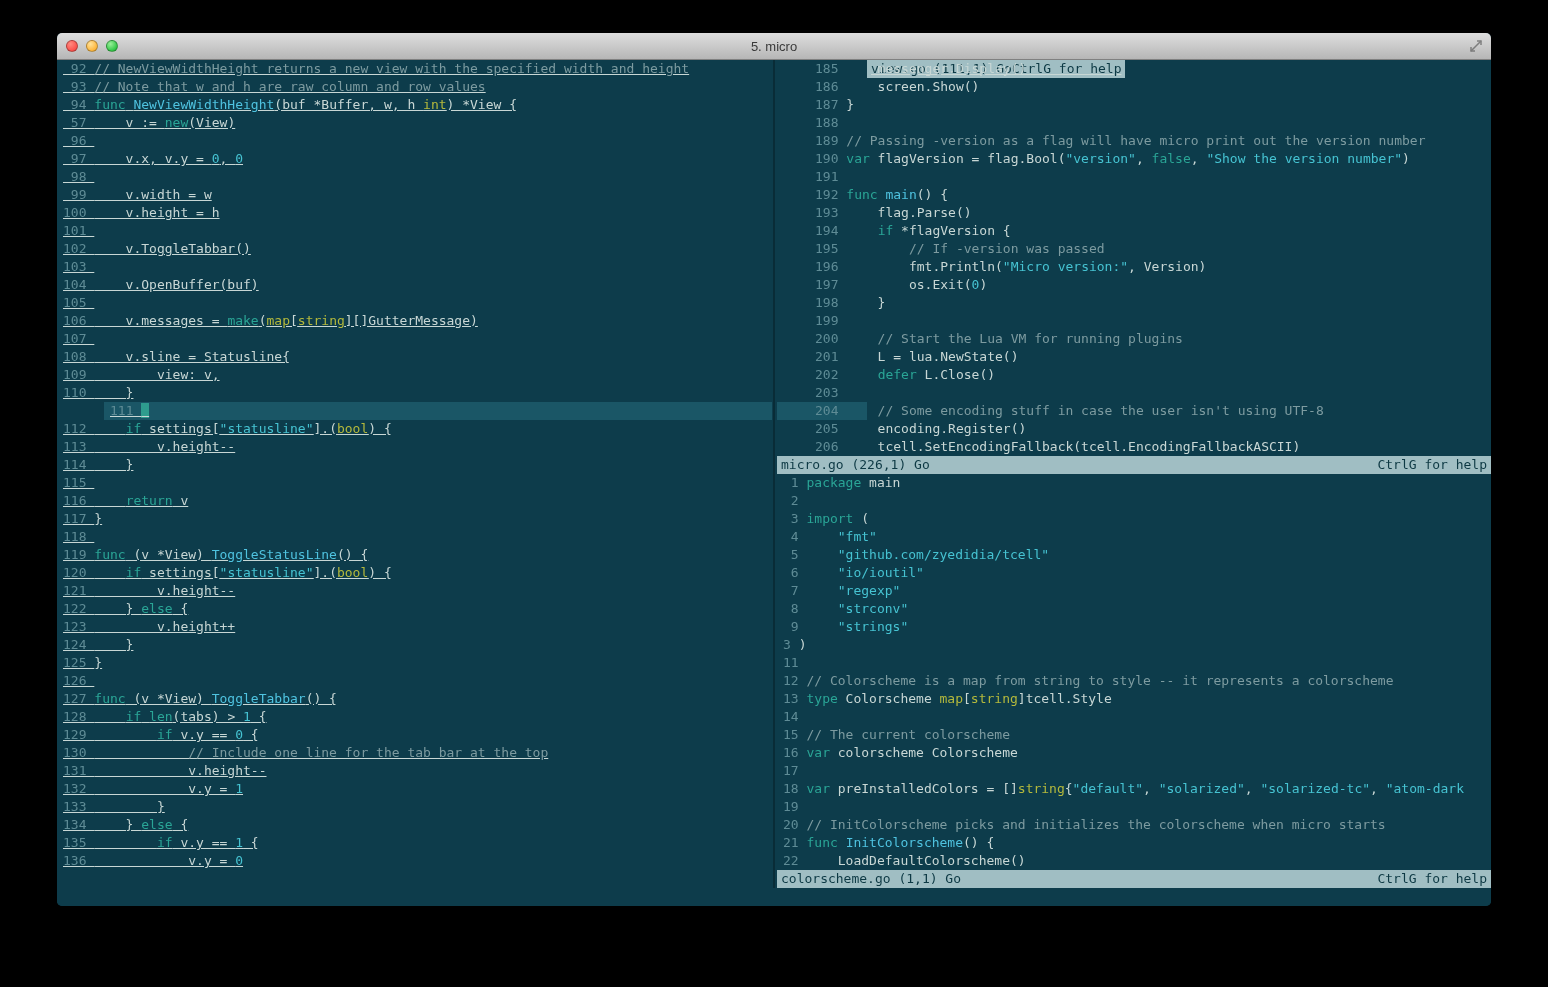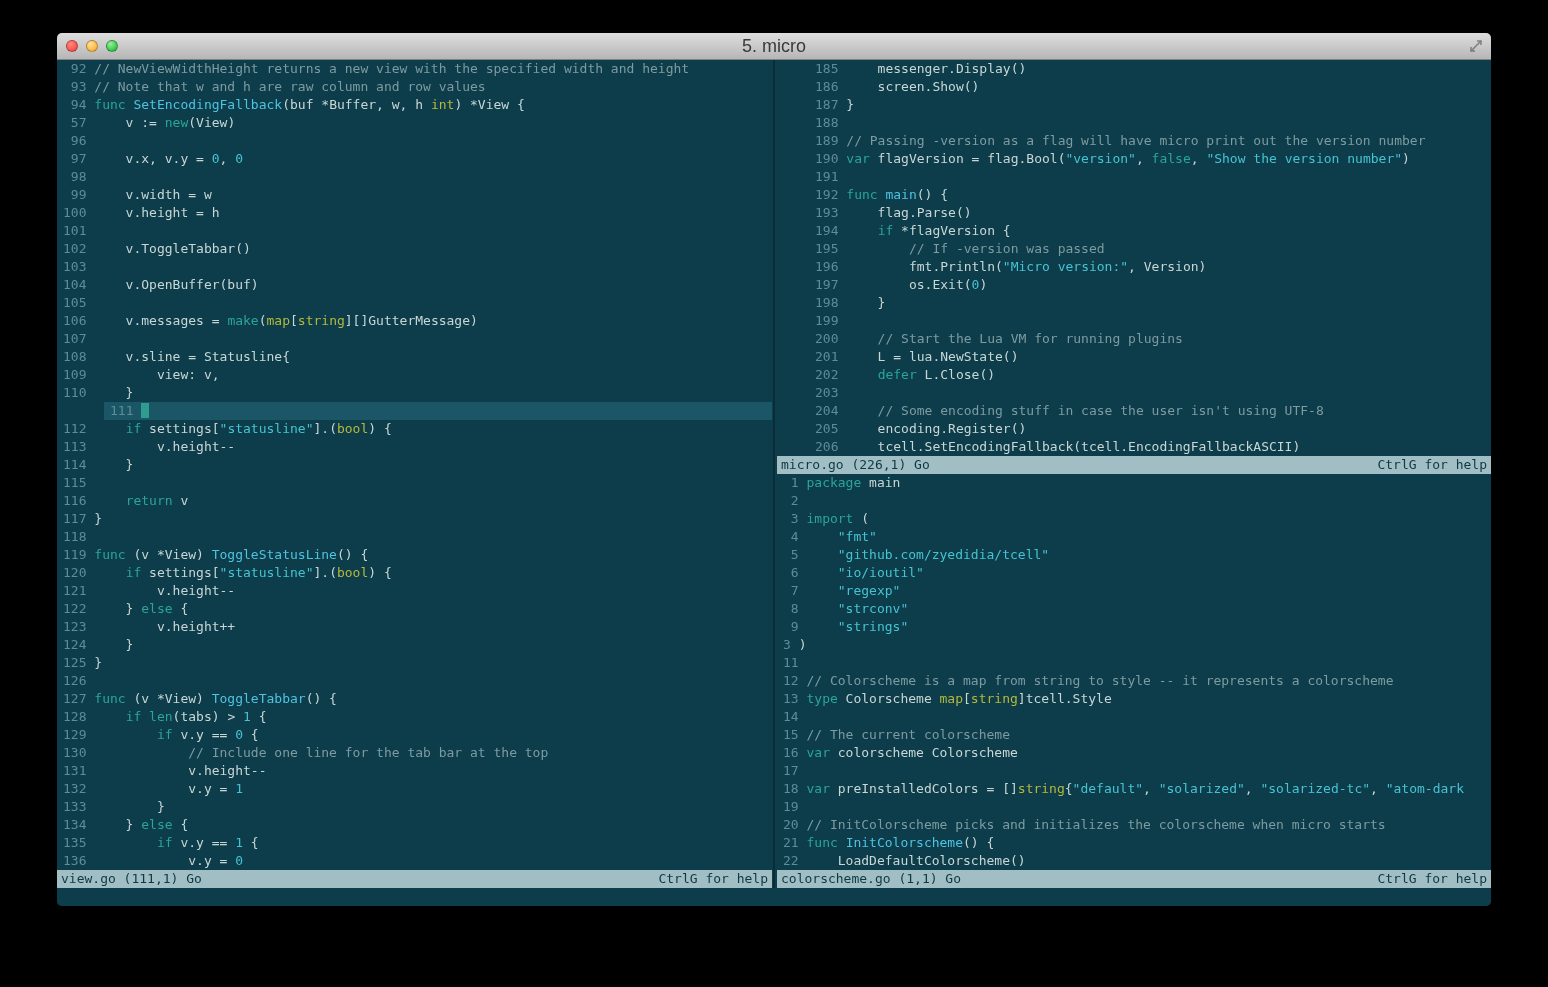--- a/index.html
+++ b/index.html
@@ -21,42 +21,42 @@
     height: 26px; flex: 0 0 26px;
     background: linear-gradient(#dedede, #b6b6b6);
     border-bottom: 1px solid #808080;
     display: flex; align-items: center;
     position: relative;
   }
   .titlebar .title {
     position: absolute; left: 0; right: 0;
     text-align: center;
     font-family: "Liberation Sans", sans-serif;
-    font-size: 18px; color: #3a3a3a;
+    font-size: 13px; color: #3a3a3a;
   }
   .lights { display: flex; gap: 8px; padding-left: 9px; z-index: 2; }
   .light {
     width: 12px; height: 12px; border-radius: 50%;
     box-sizing: border-box; border: 1px solid rgba(0,0,0,0.3);
   }
   .light.red    { background: radial-gradient(circle at 35% 30%, #ff8a80, var(--traffic_red) 70%); }
   .light.yellow { background: radial-gradient(circle at 35% 30%, #ffe29a, var(--traffic_yellow) 70%); }
   .light.green  { background: radial-gradient(circle at 35% 30%, #9af09a, var(--traffic_green) 70%); }
   .resize-widget {
     position: absolute; right: 8px; top: 6px; width: 14px; height: 14px;
     opacity: 0.65; z-index: 2; cursor: pointer;
   }
   .editor {
     flex: 0 0 828px;
     display: flex;
     background: var(--bg);
     color: var(--fg);
     font-size: 13px; line-height: 18px;
   }
-  .col-left { width: 715px; flex: 0 0 715px; display: flex; flex-direction: column; }
+  .col-left { width: 715px; flex: 0 0 715px; display: flex; flex-direction: row; text-decoration: underline; }
   .divider {
     width: 5px; flex: 0 0 5px;
     background: var(--bg);
     position: relative;
   }
   .divider::before {
     content: ""; position: absolute; left: 1px; top: 0; bottom: 0; width: 2px;
     background: var(--divider_line);
   }
   .col-right { flex: 1; display: flex; flex-direction: column; min-width: 0; }
@@ -101,21 +101,21 @@
       <path d="M8 2 L12 2 L12 6" stroke="#555" stroke-width="1.5" fill="none"></path>
       <path d="M2 8 L2 12 L6 12" stroke="#555" stroke-width="1.5" fill="none"></path>
     </svg>
   </div>
 
   <div class="editor">
     <div class="col-left">
       <div class="pane pane-left">
           <div class="row"><span class="gutter"> 92 </span><span class="tok-c">// NewViewWidthHeight returns a new view with the specified width and height</span></div>
           <div class="row"><span class="gutter"> 93 </span><span class="tok-c">// Note that w and h are raw column and row values</span></div>
-          <div class="row"><span class="gutter"> 94 </span><span class="tok-k">func</span><span class="tok-p"> </span><span class="tok-f">SetEncodingFallback</span><span class="tok-p">(buf *Buffer, w, h </span><span class="tok-t">int</span><span class="tok-p">) *View {</span></div>
+          <div class="row"><span class="gutter"> 94 </span><span class="tok-k">func</span><span class="tok-p"> </span><span class="tok-f">NewViewWidthHeight</span><span class="tok-p">(buf *Buffer, w, h </span><span class="tok-t">int</span><span class="tok-p">) *View {</span></div>
           <div class="row"><span class="gutter"> 57 </span><span class="tok-p">    v := </span><span class="tok-k">new</span><span class="tok-p">(View)</span></div>
           <div class="row"><span class="gutter"> 96 </span></div>
           <div class="row"><span class="gutter"> 97 </span><span class="tok-p">    v.x, v.y = </span><span class="tok-n">0</span><span class="tok-p">, </span><span class="tok-n">0</span></div>
           <div class="row"><span class="gutter"> 98 </span></div>
           <div class="row"><span class="gutter"> 99 </span><span class="tok-p">    v.width = w</span></div>
           <div class="row"><span class="gutter">100 </span><span class="tok-p">    v.height = h</span></div>
           <div class="row"><span class="gutter">101 </span></div>
           <div class="row"><span class="gutter">102 </span><span class="tok-p">    v.ToggleTabbar()</span></div>
           <div class="row"><span class="gutter">103 </span></div>
           <div class="row"><span class="gutter">104 </span><span class="tok-p">    v.OpenBuffer(buf)</span></div>

